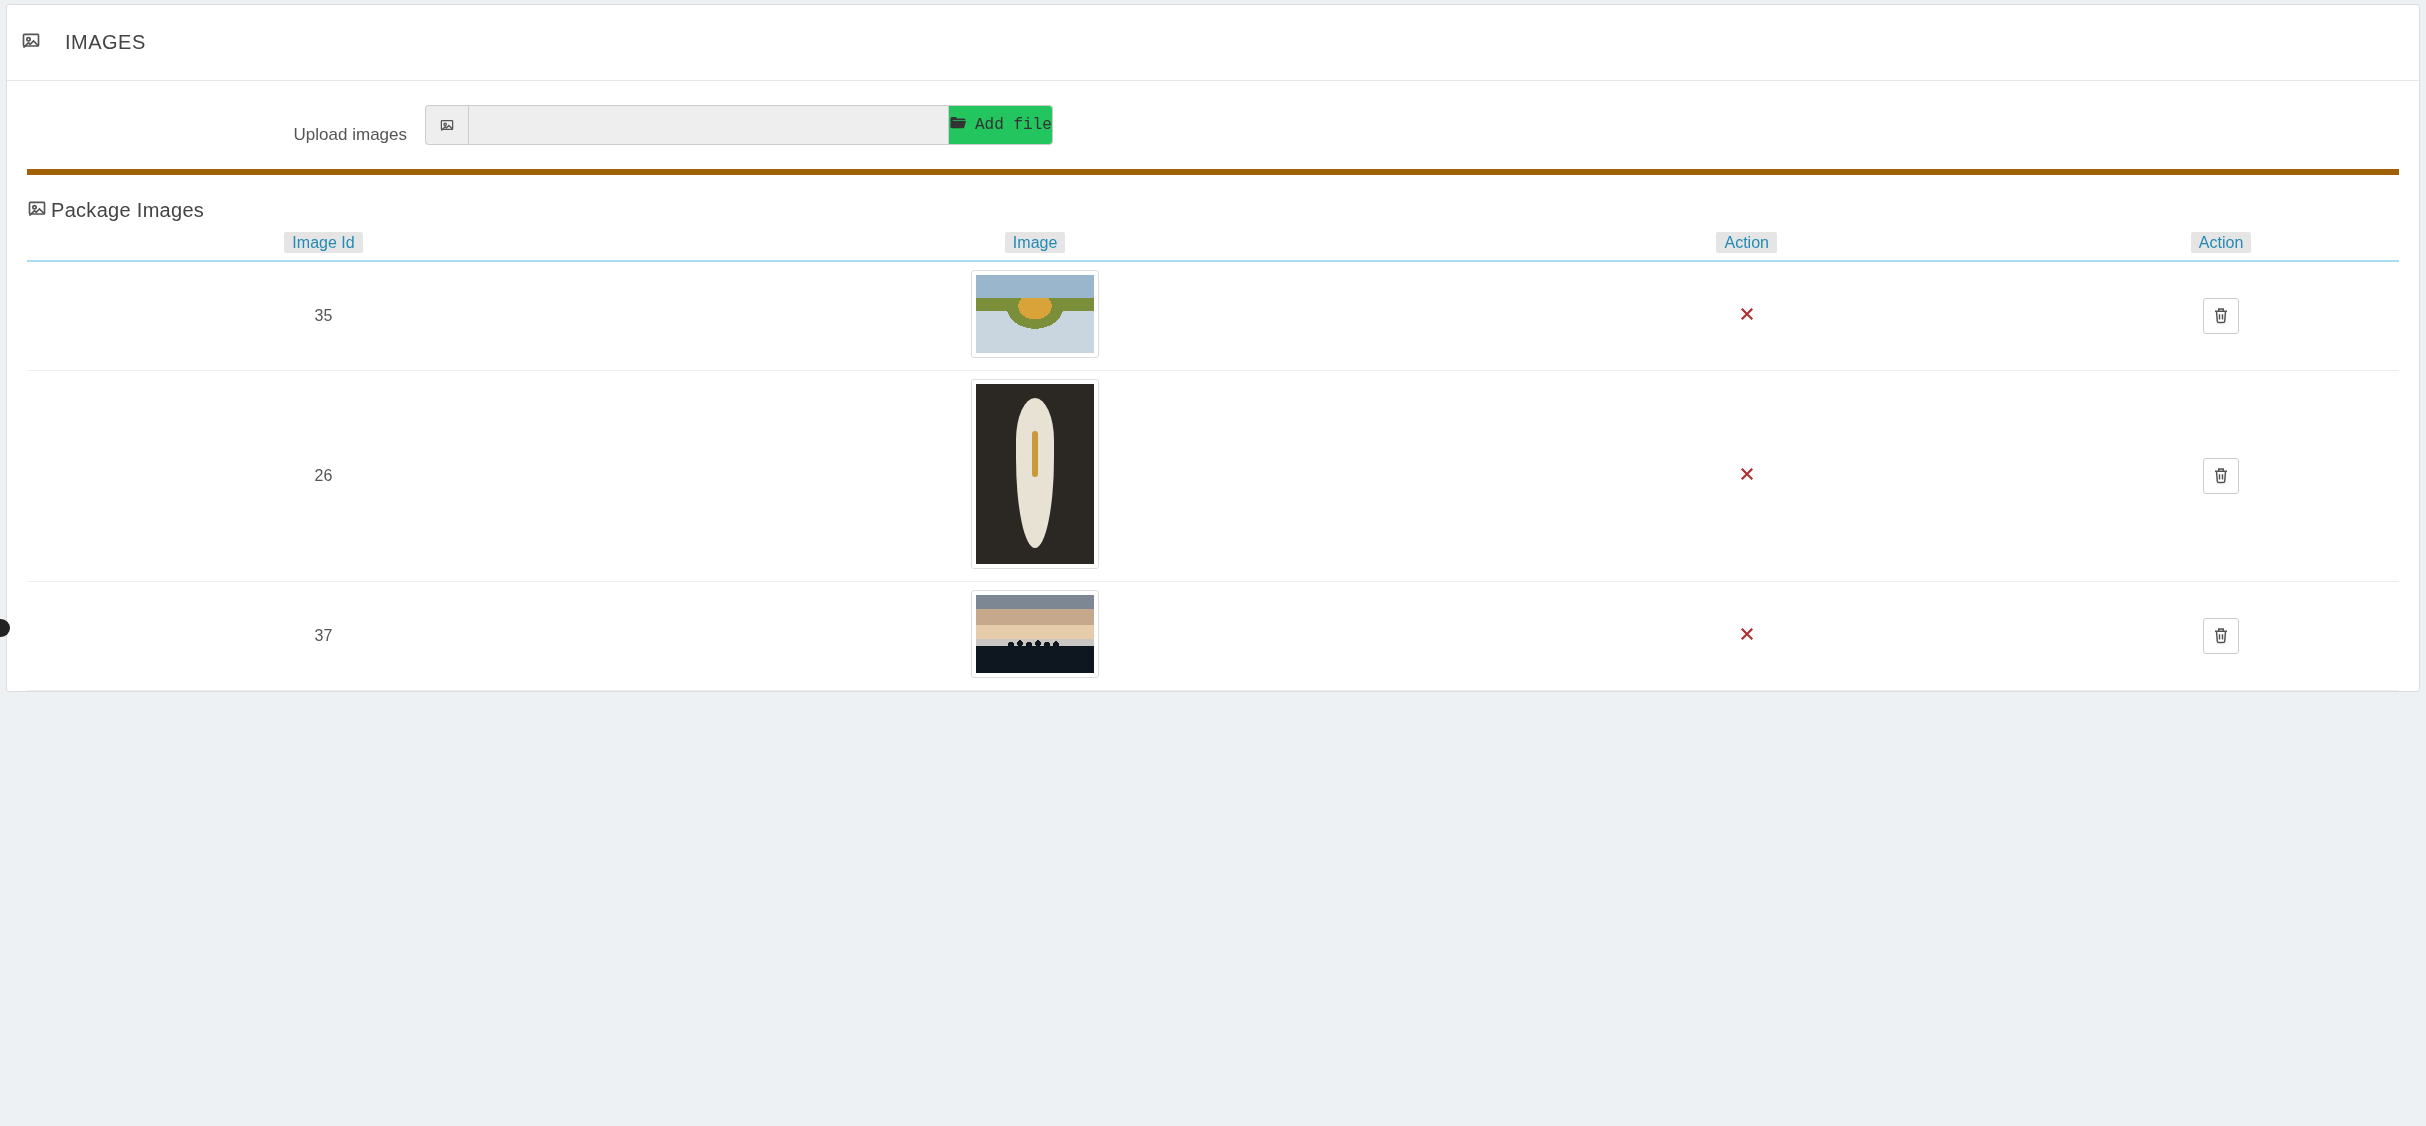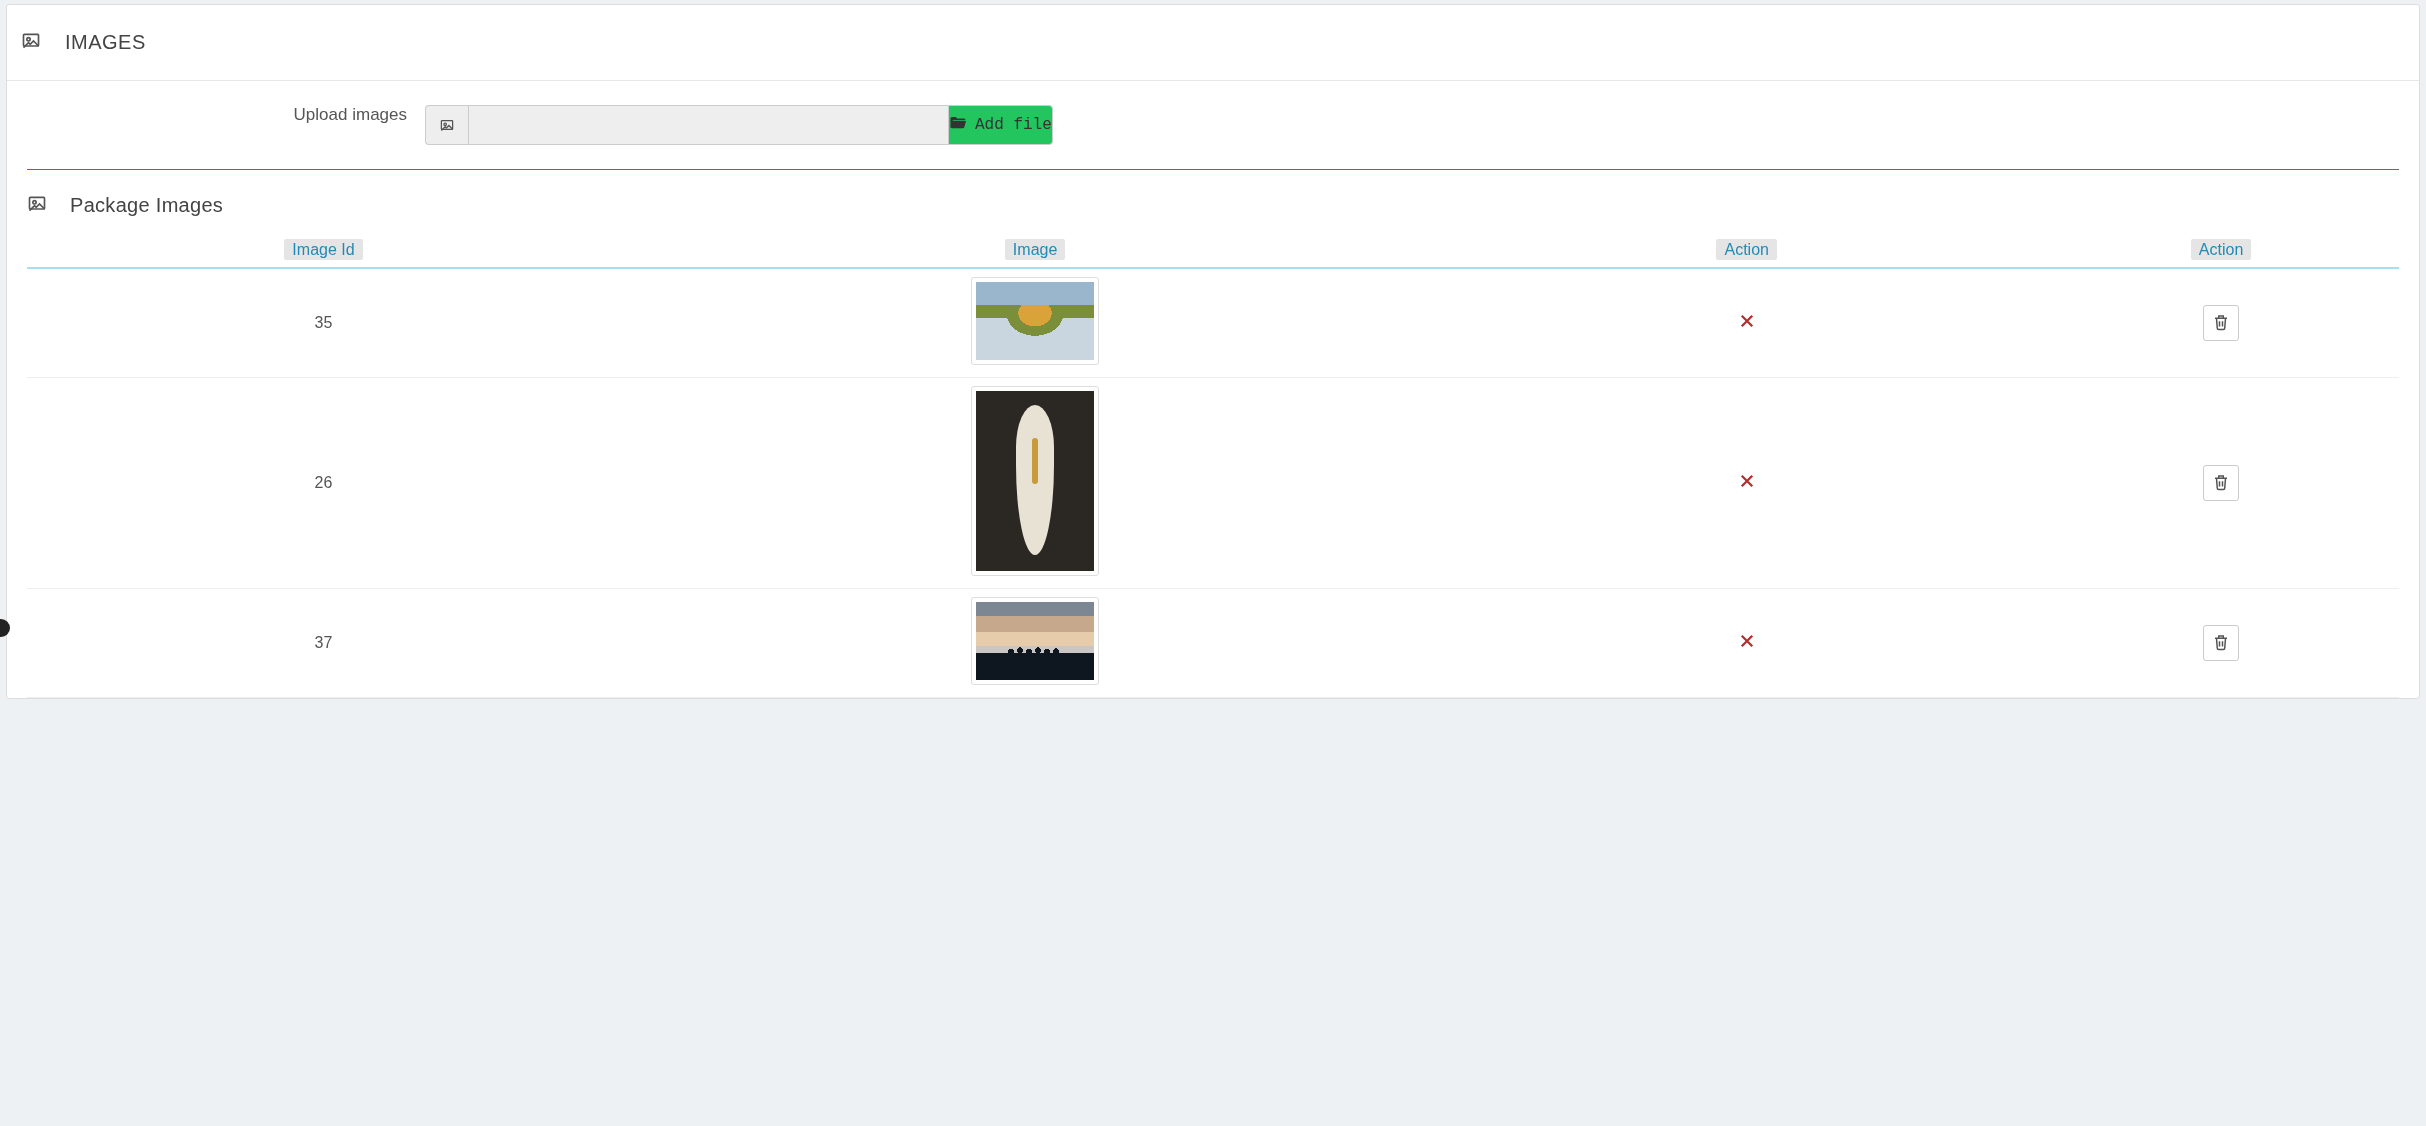--- a/index.html
+++ b/index.html
@@ -32,24 +32,24 @@
     font-weight: 400;
     font-family: "Arial Narrow", "Helvetica Condensed", "Liberation Sans Narrow", Arial, sans-serif;
     color: #444;
     letter-spacing: 0.5px;
   }
   .panel-body {
     padding: 24px 20px 0 20px;
   }
   .upload-row {
     display: flex;
-    align-items: flex-start;
+    align-items: flex-end;
     gap: 18px;
     padding-bottom: 24px;
-    border-bottom: 1px solid #a16207;
+    border-bottom: 6px solid #a16207;
     margin-bottom: 24px;
   }
   .upload-label {
     width: 380px;
     text-align: right;
     color: #555;
     font-size: 17px;
   }
   .input-group {
     display: flex;
@@ -82,22 +82,22 @@
     align-items: center;
     gap: 8px;
     color: #333;
     font-size: 16px;
     cursor: pointer;
     font-family: Liberation Mono, monospace;
   }
   .subheading {
     display: flex;
     align-items: flex-start;
-    gap: 23px;
-    margin-bottom: 16px;
+    gap: 4px;
+    margin-bottom: 4px;
   }
   .subheading h4 {
     margin: 0;
     font-size: 20px;
     font-weight: 400;
     font-family: "Arial Narrow", "Helvetica Condensed", "Liberation Sans Narrow", Arial, sans-serif;
     color: #444;
     letter-spacing: 0.3px;
   }
   table.grid {

